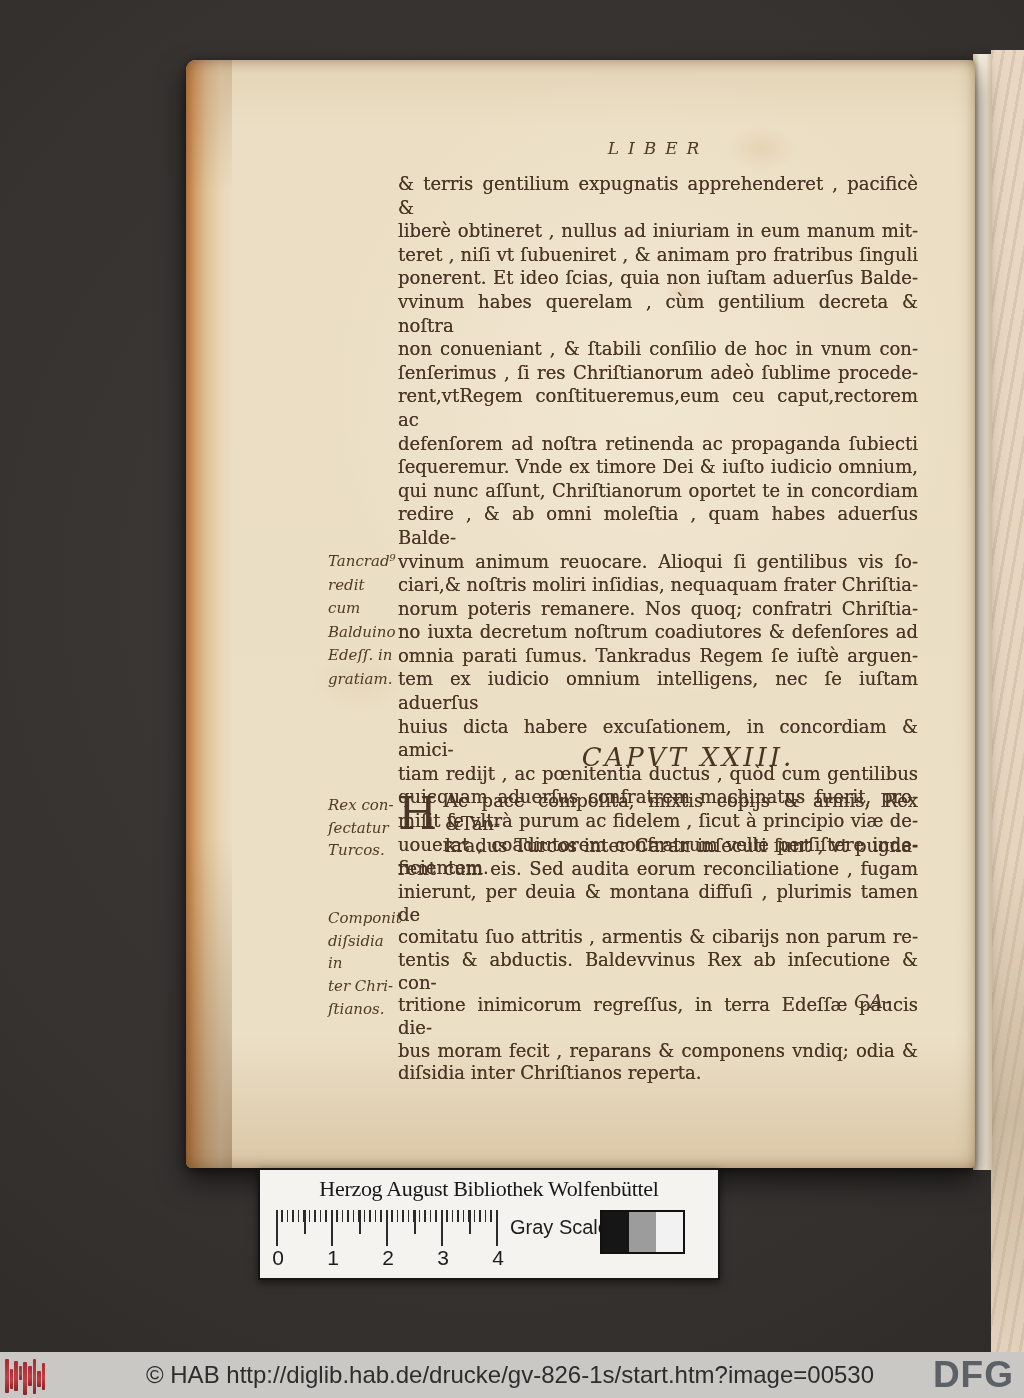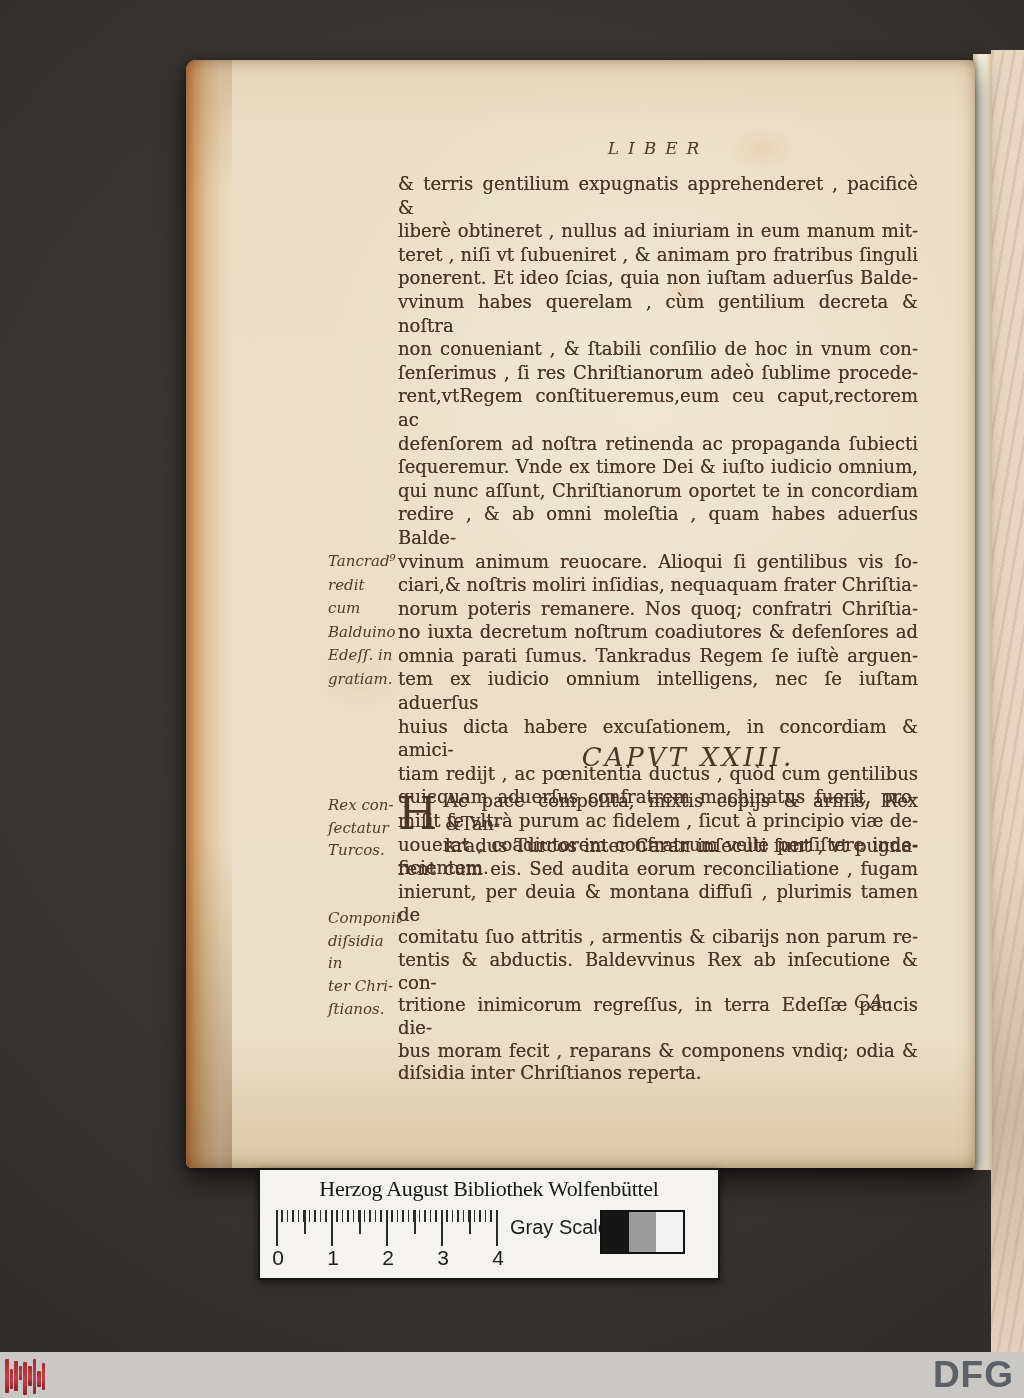--- a/index.html
+++ b/index.html
@@ -233,16 +233,17 @@
       <i></i>
         <i></i>
         <i></i>
         <i></i>
         <i></i>
         <i></i>
         <i></i>
         <i></i>
         <i></i>
     </div>
+    <div class="copyright">© HAB http://diglib.hab.de/drucke/gv-826-1s/start.htm?image=00530</div>
     <div class="dfg">DFG</div>
   </div>
 
 </div>
 
 </body></html>

